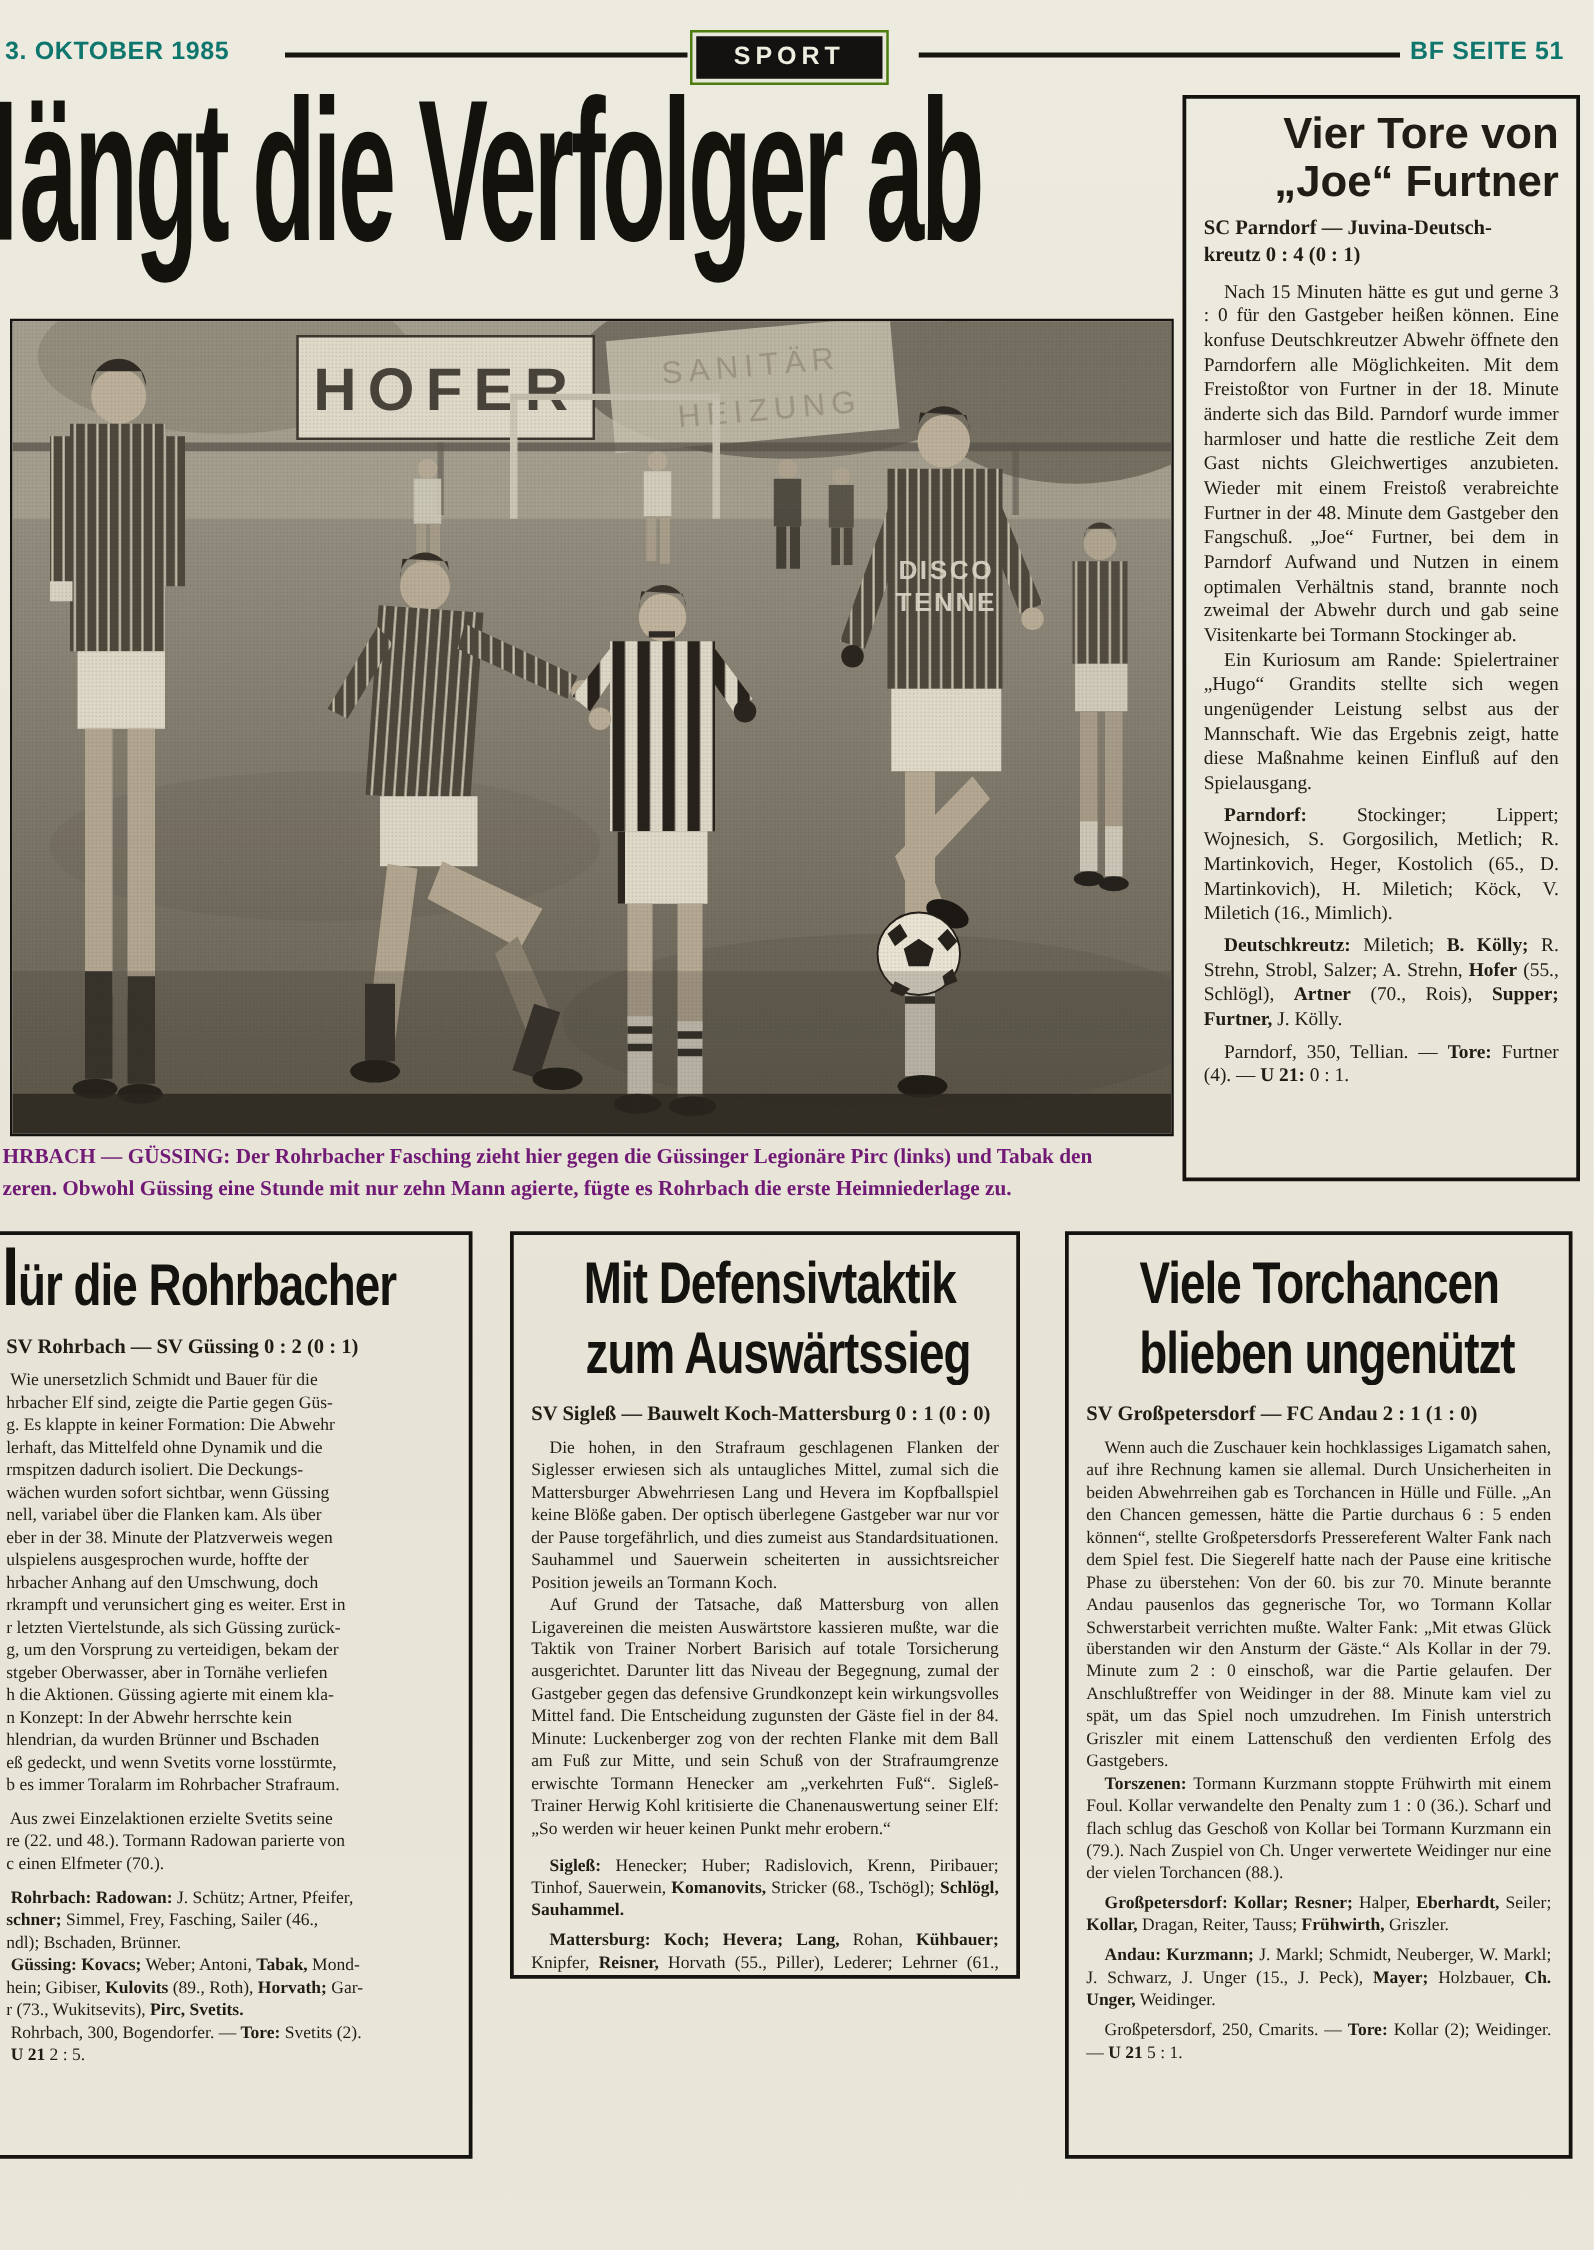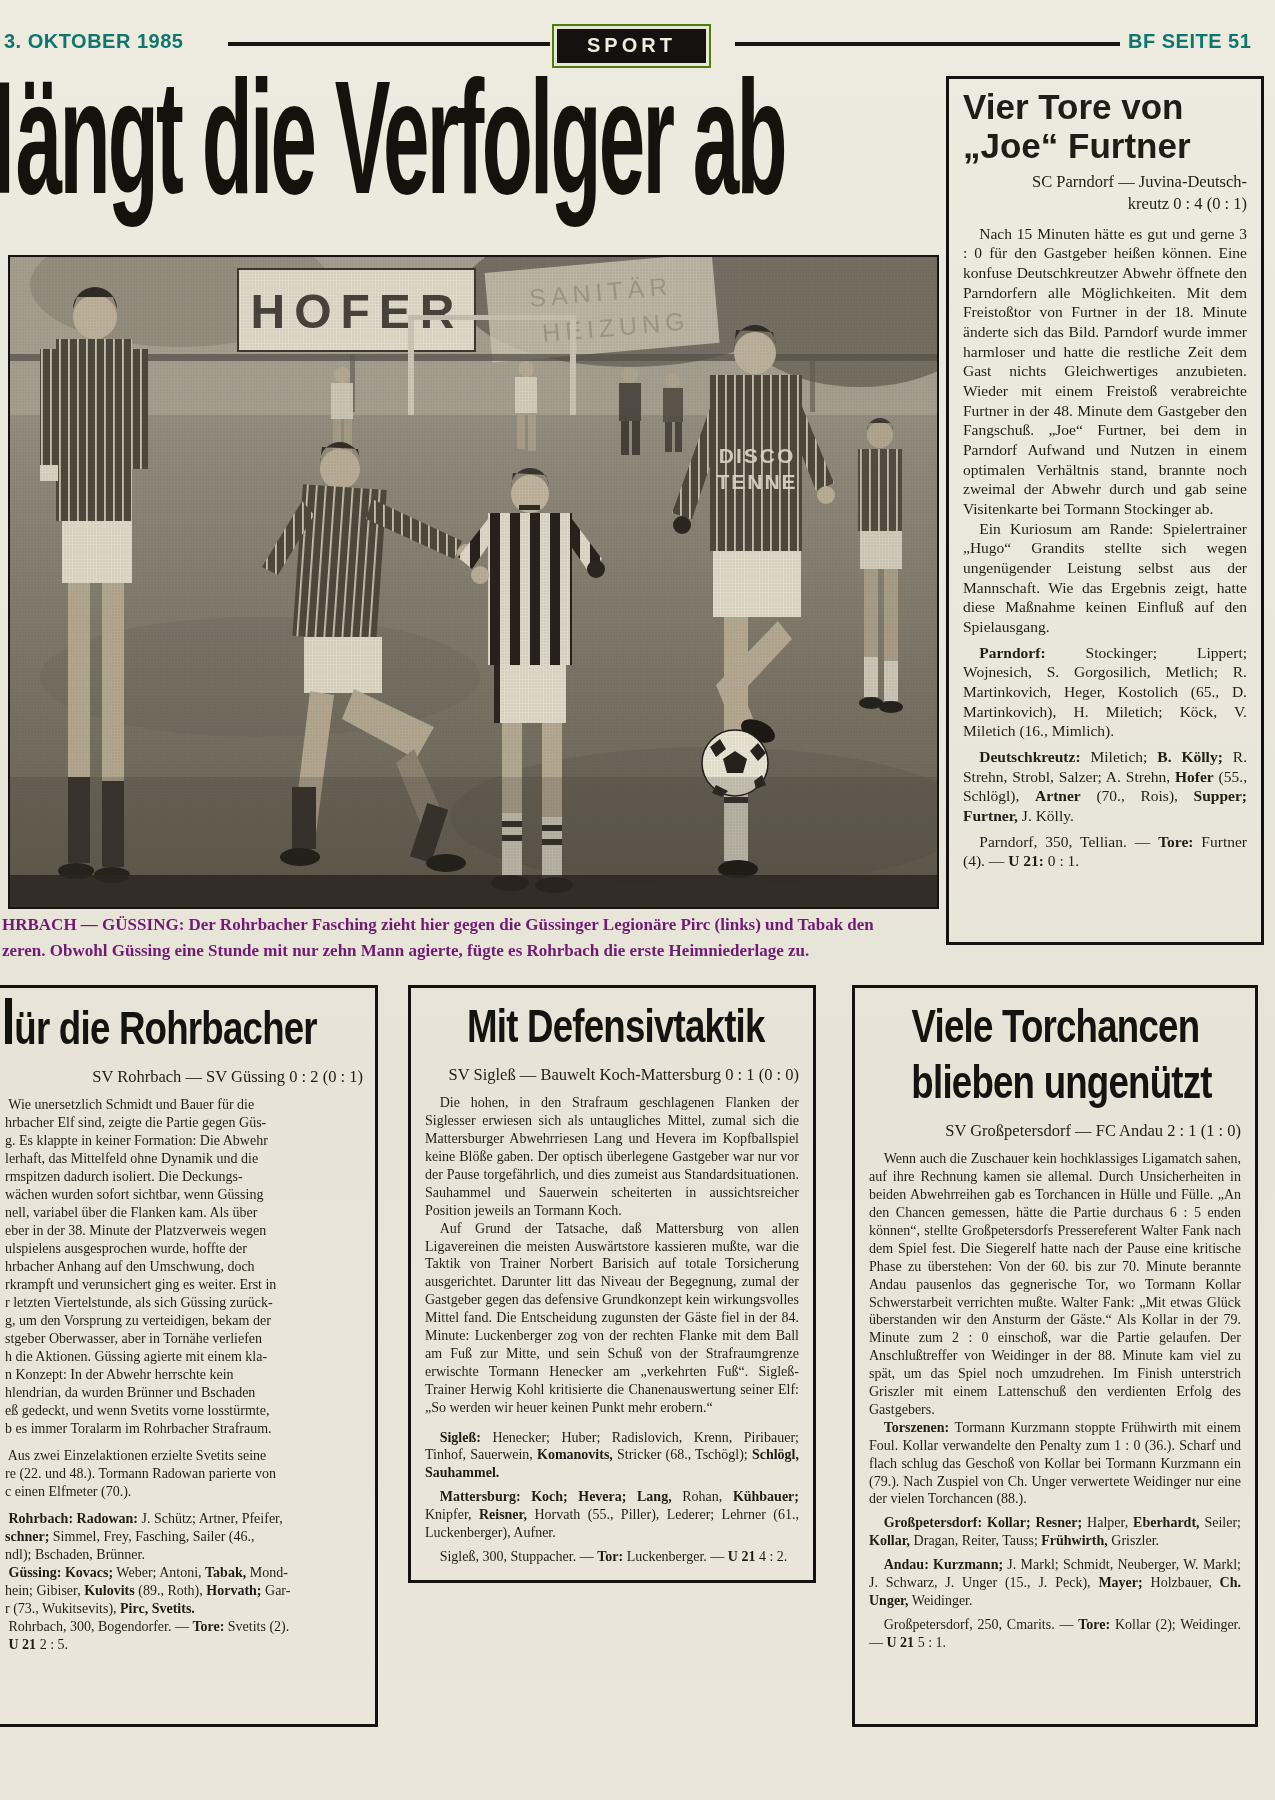--- a/index.html
+++ b/index.html
@@ -22,21 +22,21 @@
     letter-spacing:-5px;color:#14120d;white-space:nowrap;line-height:1;}
   .squeeze{display:inline-block;transform:scale(.55,1.06);transform-origin:left top;}
   .stub{display:inline-block;background:#14120d;vertical-align:baseline;}
   
   .nbox{border:3px solid #15130f;box-sizing:border-box;background:transparent;overflow:hidden;}
   .btitle{font-family:"Liberation Sans",sans-serif;font-weight:bold;color:#15130f;
     white-space:nowrap;line-height:54px;font-size:47px;letter-spacing:-1px;}
   .condC{display:inline-block;transform:scaleX(.78);transform-origin:center;}
   .condL{display:inline-block;transform:scaleX(.78);transform-origin:left;}
   .tcenter{text-align:center;}
-  .subhead{font-weight:normal;font-size:16.5px;text-align:right;line-height:1.35;margin:6px 0 8px;}
+  .subhead{font-weight:bold;font-size:16.5px;text-align:left;line-height:1.35;margin:6px 0 8px;}
   .bodytxt p{margin:0;text-align:justify;text-indent:1.05em;}
   .bodytxt p.teamp{margin-top:6px;}
   
   .ftitle{font-family:"Liberation Sans",sans-serif;font-weight:bold;font-size:35px;
     line-height:39px;white-space:nowrap;}
   .furt-body{font-size:15.5px;line-height:1.27;}
   .col-body{font-size:14px;line-height:1.28;}
   
   .ln{white-space:pre;overflow:hidden;font-size:14px;line-height:18px;}
   .gap8{height:9px;}
@@ -239,21 +239,21 @@
   <rect x="0" y="0" width="927" height="650" fill="url(#dots)"></rect>
 </svg>
 </div>
 
 <div class="abs" style="left:2px;top:912px;width:945px;overflow:hidden;">
   <div class="caption">HRBACH — GÜSSING: Der Rohrbacher Fasching zieht hier gegen die Güssinger Legionäre Pirc (links) und Tabak den</div>
   <div class="caption">zeren. Obwohl Güssing eine Stunde mit nur zehn Mann agierte, fügte es Rohrbach die erste Heimniederlage zu.</div>
 </div>
 
 <div class="abs nbox" style="left:946px;top:76px;width:318px;height:869px;padding:8px 14px;">
-  <div class="tcenter" style="text-align:left;">
+  <div class="tcenter" style="text-align:right;">
     <div class="ftitle">Vier Tore von</div>
     <div class="ftitle">„Joe“ Furtner</div>
   </div>
   <div class="subhead">
     <div>SC Parndorf — Juvina-Deutsch-</div>
     <div>kreutz 0 : 4 (0 : 1)</div>
   </div>
   <div class="bodytxt furt-body">
     <p>Nach 15 Minuten hätte es gut und gerne 3 : 0 für den Gastgeber heißen können. Eine konfuse Deutschkreutzer Abwehr öffnete den Parndorfern alle Möglichkeiten. Mit dem Freistoßtor von Furtner in der 18. Minute änderte sich das Bild. Parndorf wurde immer harmloser und hatte die restliche Zeit dem Gast nichts Gleichwertiges anzubieten. Wieder mit einem Freistoß verabreichte Furtner in der 48. Minute dem Gastgeber den Fangschuß. „Joe“ Furtner, bei dem in Parndorf Aufwand und Nutzen in einem optimalen Verhältnis stand, brannte noch zweimal der Abwehr durch und gab seine Visitenkarte bei Tormann Stockinger ab.</p>
     <p>Ein Kuriosum am Rande: Spielertrainer „Hugo“ Grandits stellte sich wegen ungenügender Leistung selbst aus der Mannschaft. Wie das Ergebnis zeigt, hatte diese Maßnahme keinen Einfluß auf den Spielausgang.</p>
@@ -297,20 +297,21 @@
       <div class="ln"> <b>Güssing: Kovacs;</b> Weber; Antoni, <b>Tabak,</b> Mond-</div>
       <div class="ln">hein; Gibiser, <b>Kulovits</b> (89., Roth), <b>Horvath;</b> Gar-</div>
       <div class="ln">r (73., Wukitsevits), <b>Pirc, Svetits.</b></div>
       <div class="ln"> Rohrbach, 300, Bogendorfer. — <b>Tore:</b> Svetits (2).</div>
       <div class="ln"> <b>U 21</b> 2 : 5.</div>
     </div>
 </div>
 
 <div class="abs nbox" style="left:408px;top:985px;width:408px;height:598px;padding:10px 14px 0;">
   <div class="tcenter btitle" style="line-height:56px;"><span class="condC">Mit Defensivtaktik</span></div>
+  <div class="tcenter btitle" style="line-height:56px;"><span class="condC">zum Auswärtssieg</span></div>
   <div class="subhead" style="margin-top:10px;">SV Sigleß — Bauwelt Koch-Mattersburg 0 : 1 (0 : 0)</div>
   <div class="bodytxt col-body">
     <p>Die hohen, in den Strafraum geschlagenen Flanken der Siglesser erwiesen sich als untaugliches Mittel, zumal sich die Mattersburger Abwehrriesen Lang und Hevera im Kopfballspiel keine Blöße gaben. Der optisch überlegene Gastgeber war nur vor der Pause torgefährlich, und dies zumeist aus Standardsituationen. Sauhammel und Sauerwein scheiterten in aussichtsreicher Position jeweils an Tormann Koch.</p>
     <p>Auf Grund der Tatsache, daß Mattersburg von allen Ligavereinen die meisten Auswärtstore kassieren mußte, war die Taktik von Trainer Norbert Barisich auf totale Torsicherung ausgerichtet. Darunter litt das Niveau der Begegnung, zumal der Gastgeber gegen das defensive Grundkonzept kein wirkungsvolles Mittel fand. Die Entscheidung zugunsten der Gäste fiel in der 84. Minute: Luckenberger zog von der rechten Flanke mit dem Ball am Fuß zur Mitte, und sein Schuß von der Strafraumgrenze erwischte Tormann Henecker am „verkehrten Fuß“. Sigleß-Trainer Herwig Kohl kritisierte die Chanenauswertung seiner Elf: „So werden wir heuer keinen Punkt mehr erobern.“</p>
     <p class="teamp" style="margin-top:12px;"><b>Sigleß:</b> Henecker; Huber; Radislovich, Krenn, Piribauer; Tinhof, Sauerwein, <b>Komanovits,</b> Stricker (68., Tschögl); <b>Schlögl, Sauhammel.</b></p>
     <p class="teamp"><b>Mattersburg: Koch; Hevera; Lang,</b> Rohan, <b>Kühbauer;</b> Knipfer, <b>Reisner,</b> Horvath (55., Piller), Lederer; Lehrner (61., Luckenberger), Aufner.</p>
     <p class="teamp">Sigleß, 300, Stuppacher. — <b>Tor:</b> Luckenberger. — <b>U 21</b> 4 : 2.</p>
   </div>
 </div>
 

